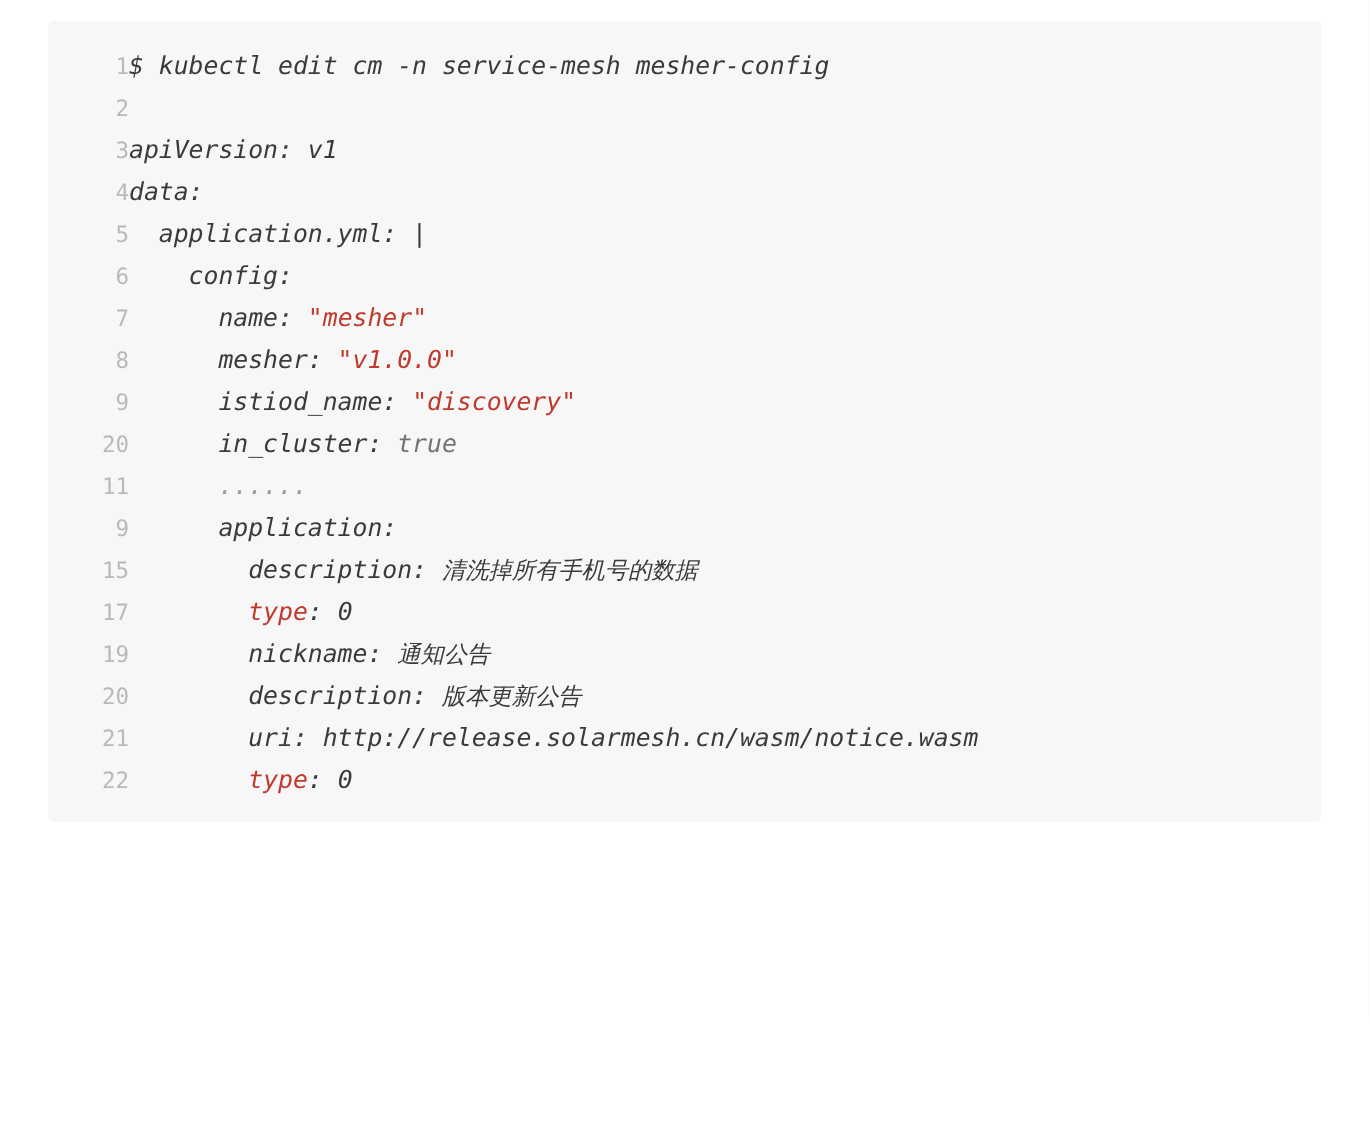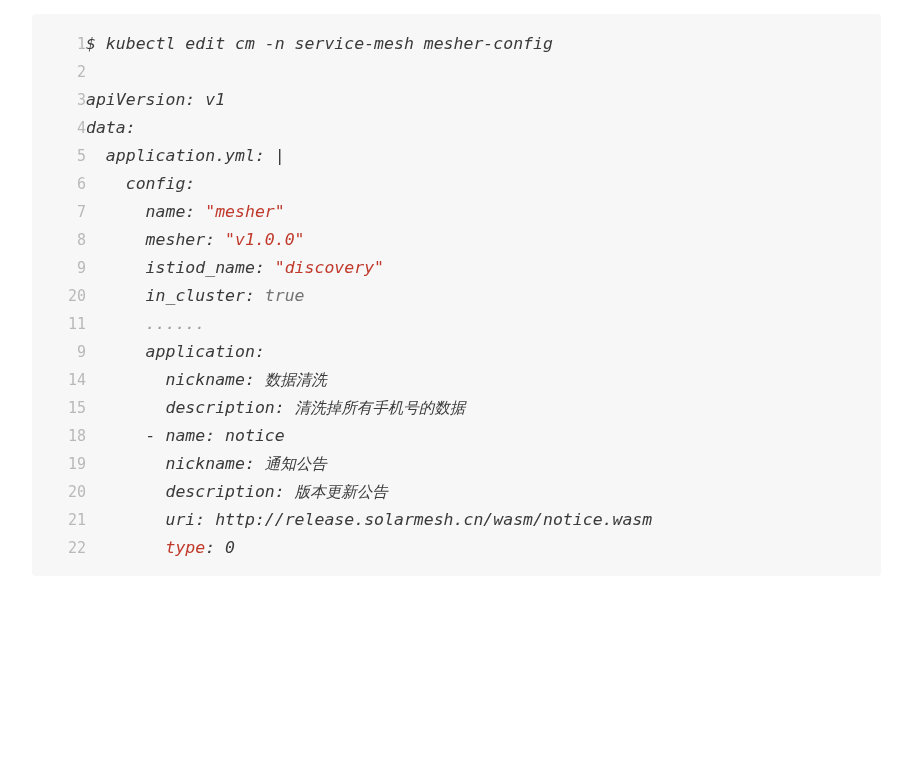--- a/index.html
+++ b/index.html
@@ -105,30 +105,26 @@
           </tr>
           <tr>
             <td class="ln">11</td>
             <td class="code-cell"><span class="dots">      ......</span></td>
           </tr>
           <tr>
             <td class="ln">9</td>
             <td class="code-cell"><span>      application:</span></td>
           </tr>
           <tr>
-            <td class="ln">14</td>
-            <td class="code-cell"><span>        nickname: </span><span class="cjk">数据清洗</span></td>
-          </tr>
-          <tr>
             <td class="ln">15</td>
             <td class="code-cell"><span>        description: </span><span class="cjk">清洗掉所有手机号的数据</span></td>
           </tr>
           <tr>
-            <td class="ln">18</td>
-            <td class="code-cell"><span>      - name: notice</span></td>
+            <td class="ln">17</td>
+            <td class="code-cell"><span>        </span><span class="key-hl">type</span><span>: 0</span></td>
           </tr>
           <tr>
             <td class="ln">19</td>
             <td class="code-cell"><span>        nickname: </span><span class="cjk">通知公告</span></td>
           </tr>
           <tr>
             <td class="ln">20</td>
             <td class="code-cell"><span>        description: </span><span class="cjk">版本更新公告</span></td>
           </tr>
           <tr>

